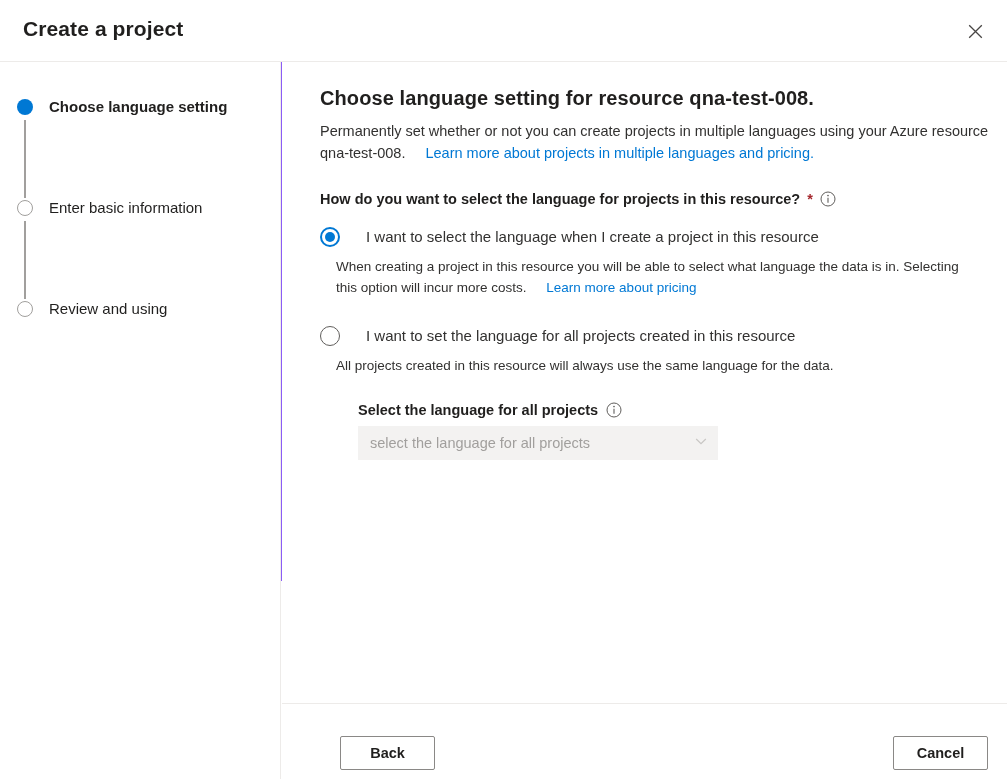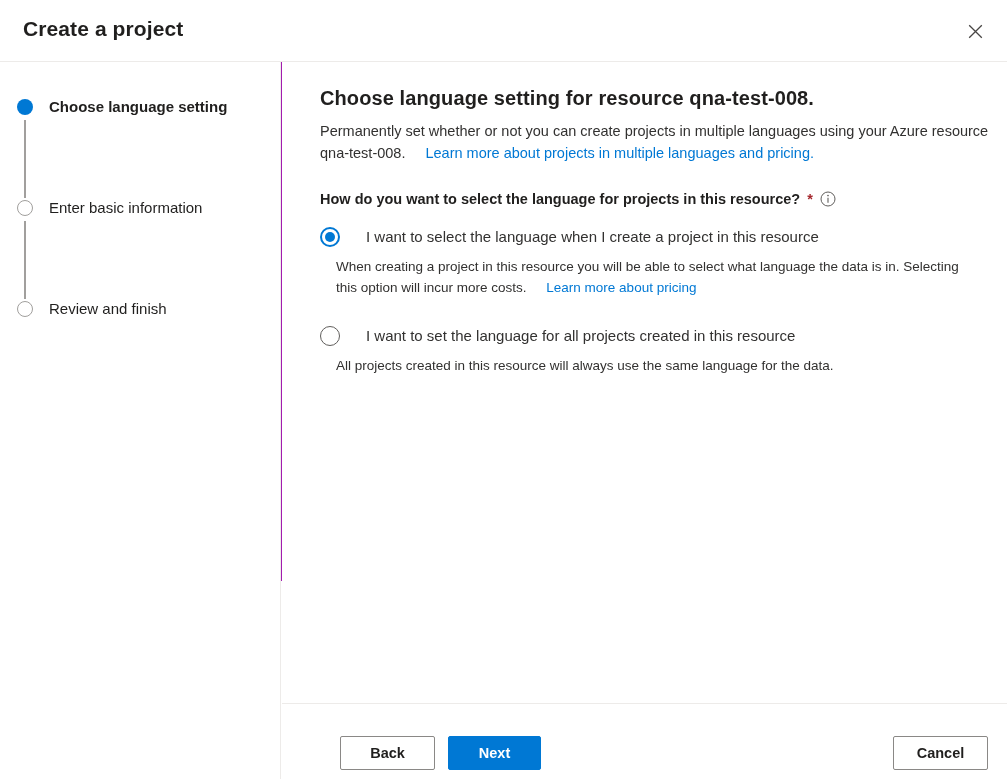--- a/index.html
+++ b/index.html
@@ -14,21 +14,21 @@
     font-family: "Liberation Sans", sans-serif;
     background: #ffffff;
     color: #323130;
     -webkit-font-smoothing: antialiased;
   }
 
   .wizard {
     position: relative;
     width: 1007px;
     height: 581px;
-    background: #a21caf;
+    background: #8b5cf6;
   }
 
   
   .header {
     position: absolute;
     left: 0; top: 0;
     width: 1007px;
     height: 62px;
     border-bottom: 1px solid #edebe9;
     background: #ffffff;
@@ -335,21 +335,21 @@
       <div class="step-label">Enter basic information</div>
     </div>
 
     <div class="step step-1">
       <div class="step-marker active"></div>
       <div class="step-label active">Choose language setting</div>
     </div>
 
     <div class="step step-3">
       <div class="step-marker inactive"></div>
-      <div class="step-label">Review and finish</div>
+      <div class="step-label">Review and using</div>
     </div>
   </div>
 
   <div class="main">
     <div class="main-inner">
 
       <div class="page-heading">Choose language setting for resource qna-test-008.</div>
 
       <div class="page-desc">
         <span>Permanently set whether or not you can create projects in multiple languages using your Azure resource qna-test-008. </span><a class="link">Learn more about projects in multiple languages and pricing.</a>
@@ -376,24 +376,44 @@
         <div class="radio-desc">
           <span>When creating a project in this resource you will be able to select what language the data is in. Selecting this option will incur more costs. </span><a class="link">Learn more about pricing</a>
         </div>
 
         <div class="radio-row option-2">
           <div class="radio-outer"></div>
           <div class="radio-label">I want to set the language for all projects created in this resource</div>
         </div>
         <div class="radio-desc">All projects created in this resource will always use the same language for the data.</div>
 
+        <div class="dropdown-block">
+          <div class="dropdown-label-row">
+            <span class="dropdown-label">Select the language for all projects</span>
+            <span class="info-icon">
+              <svg width="16" height="16" viewBox="0 0 16 16" aria-hidden="true">
+                <circle cx="8" cy="8" r="7" fill="none" stroke="#605e5c" stroke-width="1"></circle>
+                <circle cx="8" cy="4.5" r="0.85" fill="#605e5c"></circle>
+                <path d="M8 6.8 V11.7" stroke="#605e5c" stroke-width="1.1" fill="none"></path>
+              </svg>
+            </span>
+          </div>
+
+          <div class="dropdown">
+            <span class="dropdown-placeholder">select the language for all projects</span>
+            <span>
+              <svg width="14" height="14" viewBox="0 0 14 14" aria-hidden="true">
+                <path d="M2.2 5 L7 9.6 L11.8 5" stroke="#c8c6c4" stroke-width="1.2" fill="none"></path>
+              </svg>
+            </span>
+          </div>
+        </div>
 
       </div>
     </div>
   </div>
 
   <div class="footer">
     <button class="btn btn-secondary btn-back">Back</button>
-    <button class="btn btn-primary btn-next">Next</button>
     <button class="btn btn-secondary btn-cancel">Cancel</button>
   </div>
 
 </div>
 
 </body></html>

